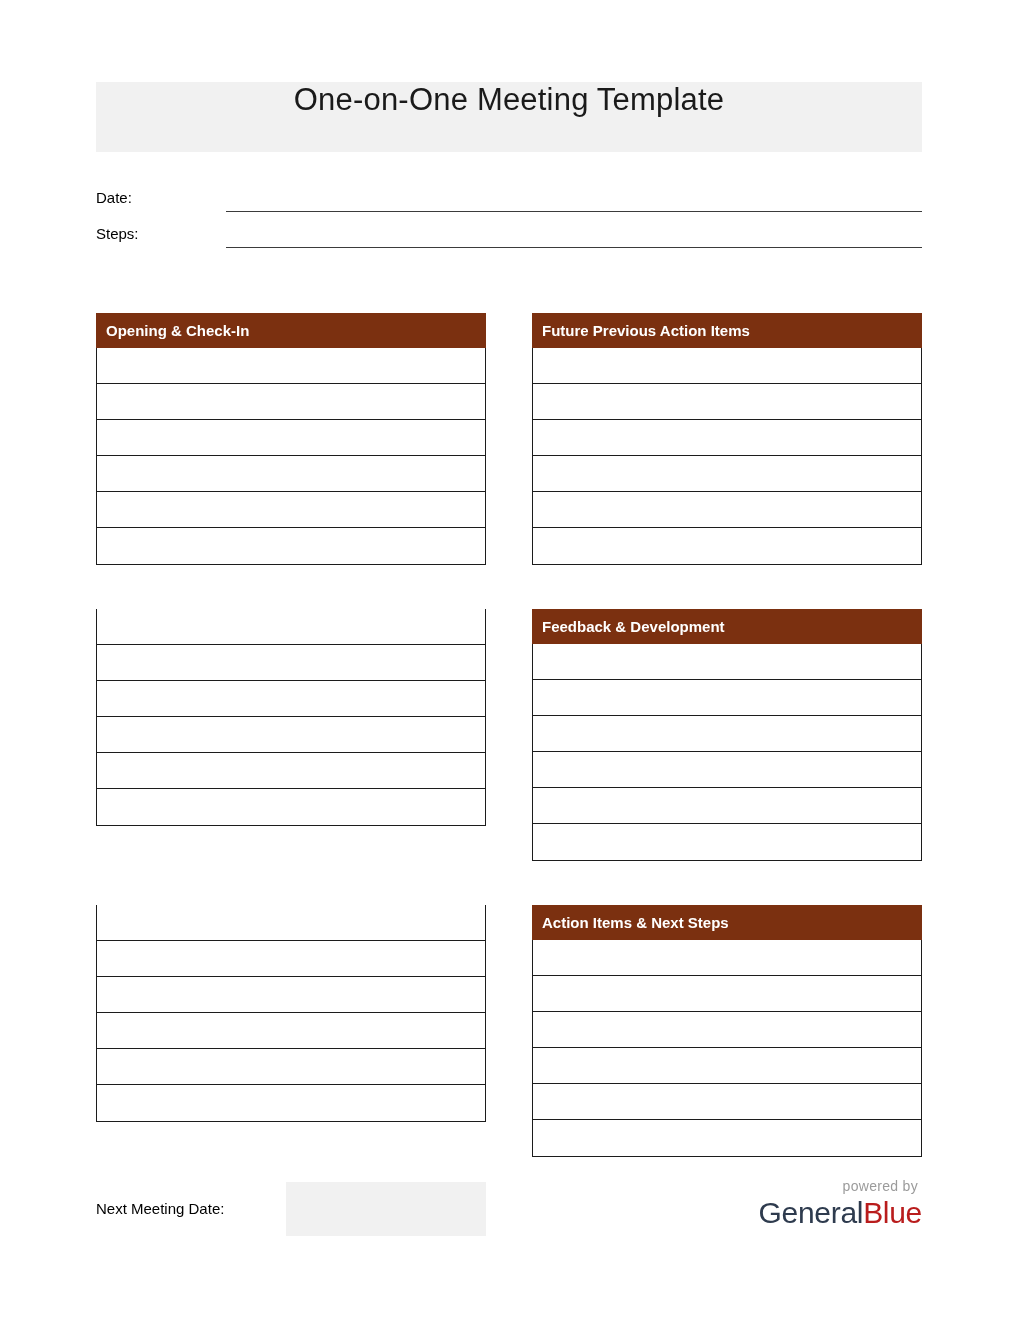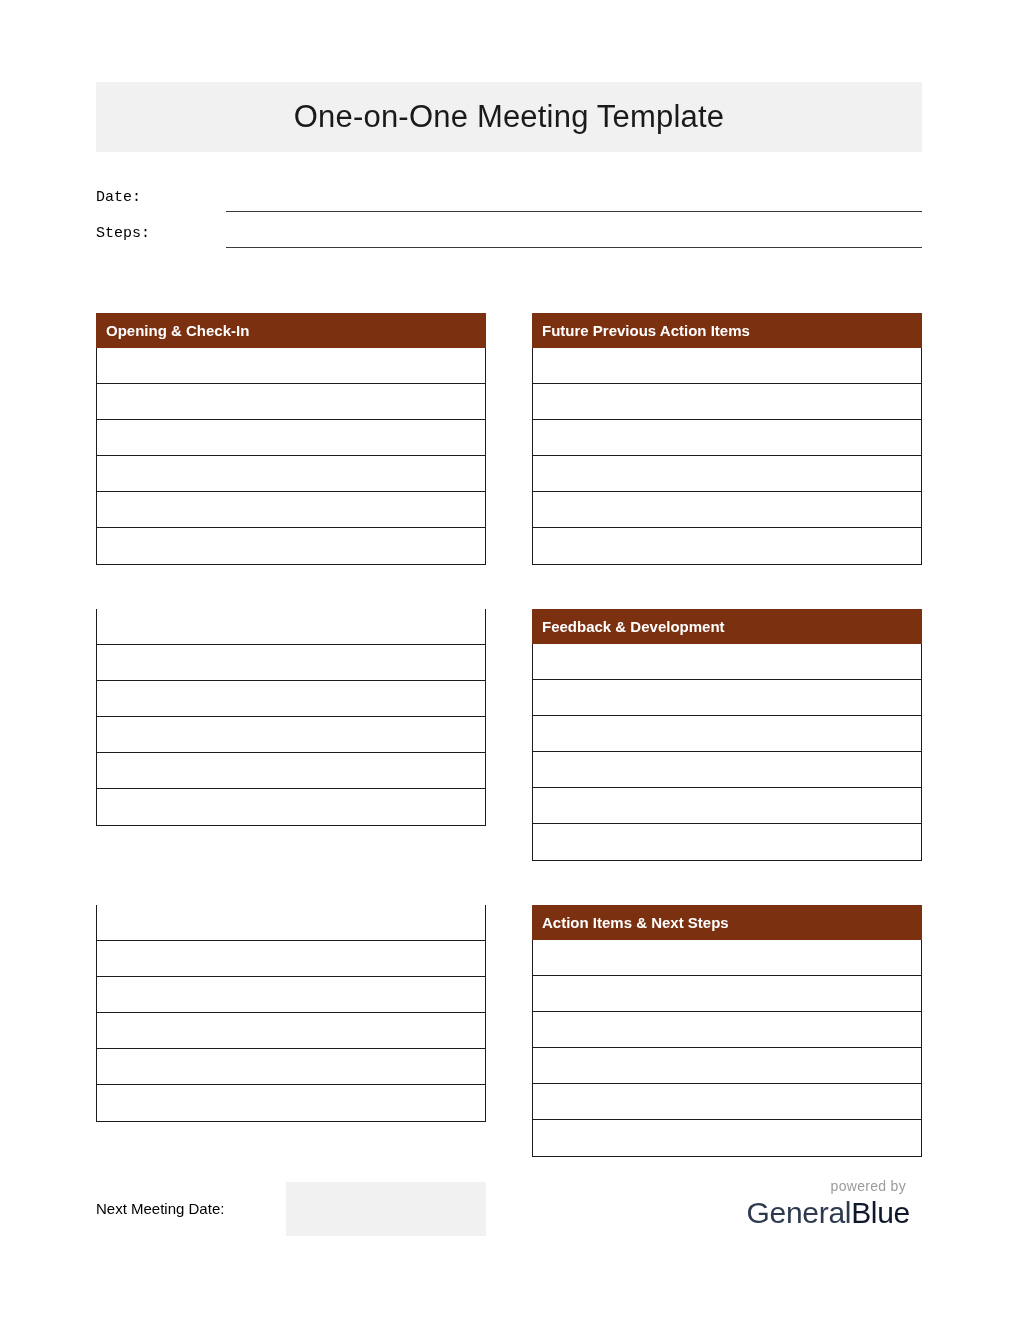--- a/index.html
+++ b/index.html
@@ -28,37 +28,36 @@
 
   
   .title-banner {
     position: absolute;
     left: 96px;
     top: 82px;
     width: 826px;
     height: 70px;
     background: #f1f1f1;
     display: flex;
-    align-items: center;
+    align-items: flex-start;
     justify-content: center;
   }
   .title-text {
     font-size: 31px;
     font-weight: 400;
     color: #1a1a1a;
     letter-spacing: 0.2px;
   }
 
   
   .meta {
     position: absolute;
     left: 96px;
     top: 176px;
     width: 826px;
-    font-family: Liberation Mono, monospace;
   }
   .meta-row {
     display: flex;
     align-items: flex-end;
     height: 36px;
   }
   .meta-label {
     width: 130px;
     font-size: 15px;
     line-height: 1;
@@ -145,39 +144,39 @@
     height: 54px;
     background: #f1f1f1;
     font-size: 14px;
     display: flex;
     align-items: center;
     padding: 0 8px;
   }
 
   .brand {
     position: absolute;
-    right: 12px;
+    right: 0px;
     top: 0px;
     width: 200px;
     text-align: right;
   }
   .brand-powered {
     font-size: 14px;
     color: #9b9b9b;
     letter-spacing: 0.3px;
     margin-bottom: 2px;
     padding-right: 4px;
   }
   .brand-name {
     font-size: 30px;
     letter-spacing: -0.3px;
     white-space: nowrap;
   }
   .brand-general { color: #2e3b4e; }
-  .brand-blue { color: #0f172a; }
+  .brand-blue { color: #b91c1c; }
 </style>
 </head>
 <body>
 
 <div class="page">
 
   <div class="title-banner">
     <div class="title-text">One-on-One Meeting Template</div>
   </div>
 

